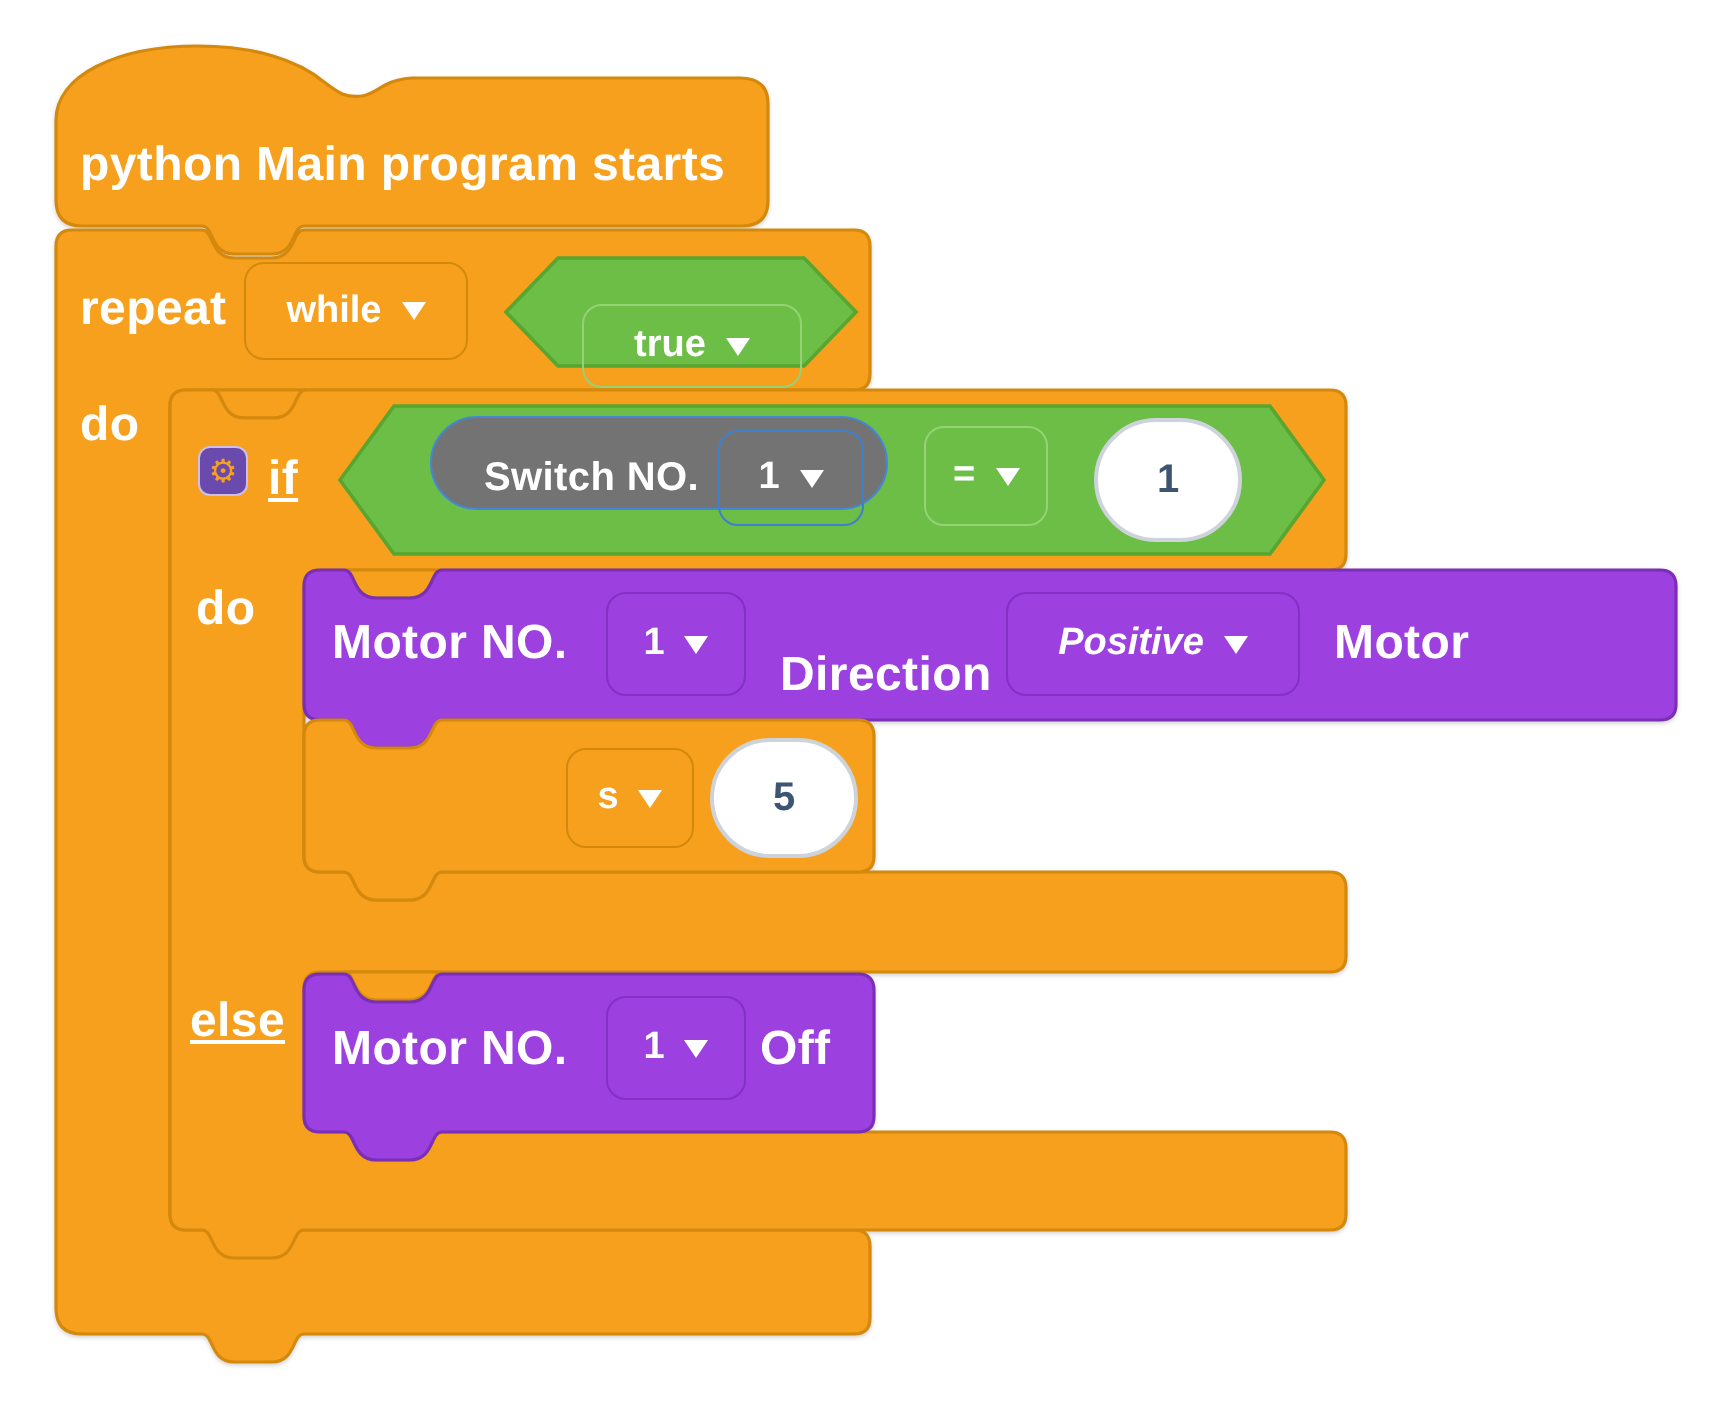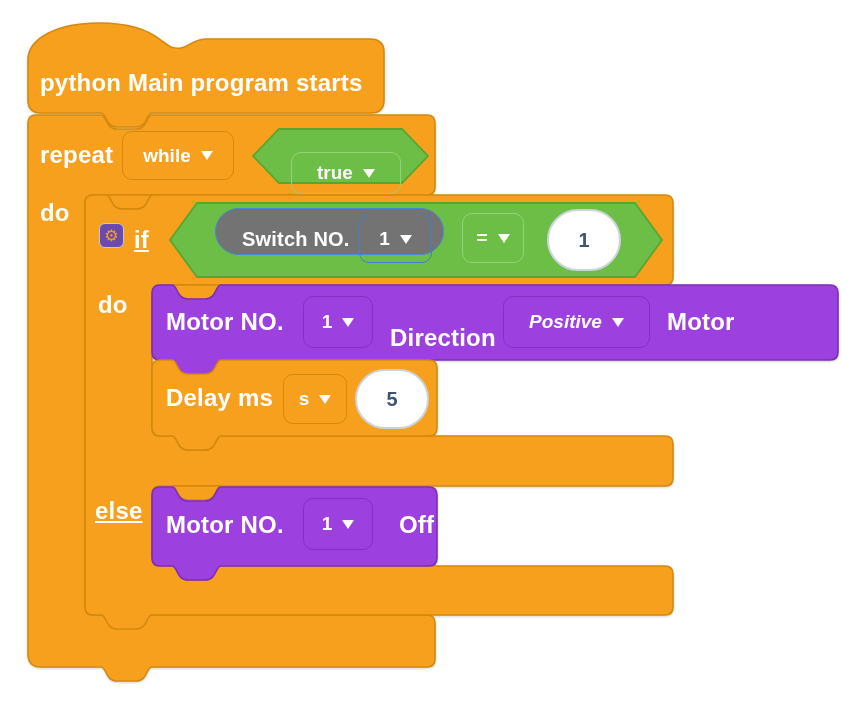--- a/index.html
+++ b/index.html
@@ -114,28 +114,27 @@
     <span>1</span>
     <span class="arr"></span>
   </div>
   <div class="lbl" style="left:390px;top:307px;margin-top:16px;">Direction</div>
   <div class="field purple-f" style="left:503px;top:296px;width:147px;height:52px;font-style:italic;">
     <span>Positive</span>
     <span class="arr"></span>
   </div>
   <div class="lbl" style="left:667px;top:307px;">Motor</div>
 
-  <div class="lbl" style="left:166px;top:383px;">Delay ms</div>
   <div class="field orange-f" style="left:283px;top:374px;width:64px;height:50px;">
     <span>s</span>
     <span class="arr"></span>
   </div>
   <div class="oval" style="left:355px;top:369px;width:74px;height:60px;">5</div>
 
   <div class="lbl" style="left:95px;top:496px;text-decoration:underline;">else</div>
   <div class="lbl" style="left:166px;top:510px;">Motor NO.</div>
   <div class="field purple-f" style="left:303px;top:498px;width:70px;height:52px;">
     <span>1</span>
     <span class="arr"></span>
   </div>
-  <div class="lbl" style="left:399px;top:510px;">Off</div>
+  <div class="lbl" style="left:380px;top:510px;">Off</div>
 
 </div>
 
 </body></html>

